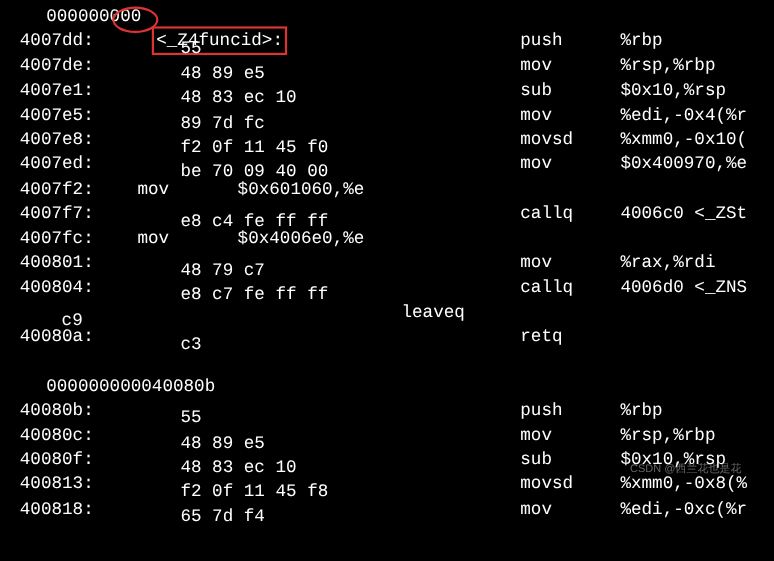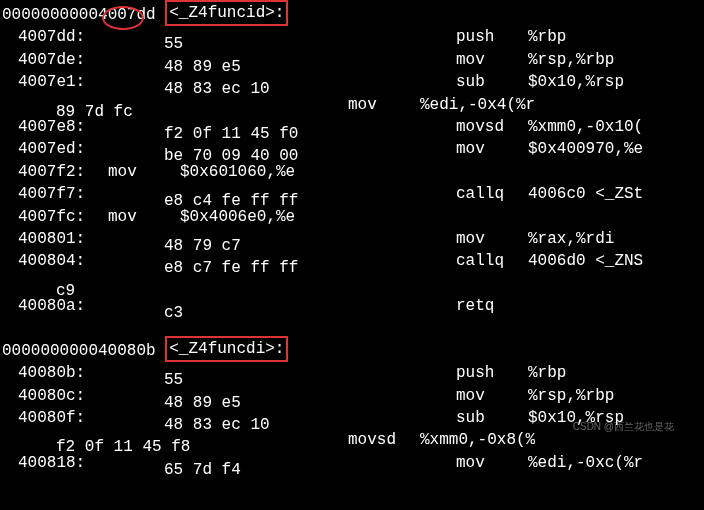--- a/index.html
+++ b/index.html
@@ -20,39 +20,42 @@
       white-space: nowrap;
     }
     .line {
       display: flex;
       height: 22.4px;
       align-items: center;
     }
     .header-line {
       display: flex;
       height: 22.4px;
-      align-items: flex-end;
+      align-items: flex-start;
+      padding-left: 40px;
     }
     .addr-full {
       padding-left: 2px;
     }
     .addr {
       width: 108px;
       padding-left: 18px;
     }
     .hex {
       width: 348px;
       padding-left: 56px;
       margin-top: 14px;
     }
     .mnemonic {
       width: 72px;
+      margin-left: 17px;
     }
     .operands {
       flex: 1;
+      margin-left: 19px;
     }
     .red-box {
       border: 2px solid #d33;
       padding: 0 2px;
       display: inline-block;
       margin-top: 20px;
     }
     .red-circle {
       position: absolute;
       border: 2px solid #d33;
@@ -81,21 +84,20 @@
   </style>
 </head>
 <body>
 
 <div class="container">
 
   <div class="red-circle"></div>
 
   <div class="header-line">
     <span class="addr-full">000000000</span>
-      <span>04007dd</span>
     <span>&nbsp;</span>
     <span class="red-box">&lt;_Z4funcid&gt;:</span>
   </div>
 
   <div id="block1">
       <div class="line">
         <span class="addr">4007dd:</span>
         <span class="hex">55</span>
         <span class="mnemonic">push</span>
         <span class="operands">%rbp</span>
@@ -106,20 +108,21 @@
         <span class="mnemonic">mov</span>
         <span class="operands">%rsp,%rbp</span>
       </div>
       <div class="line">
         <span class="addr">4007e1:</span>
         <span class="hex">48 83 ec 10</span>
         <span class="mnemonic">sub</span>
         <span class="operands">$0x10,%rsp</span>
       </div>
       <div class="line">
+        <span class="addr">4007e5:</span>
         <span class="hex">89 7d fc</span>
         <span class="mnemonic">mov</span>
         <span class="operands">%edi,-0x4(%r</span>
       </div>
       <div class="line">
         <span class="addr">4007e8:</span>
         <span class="hex">f2 0f 11 45 f0</span>
         <span class="mnemonic">movsd</span>
         <span class="operands">%xmm0,-0x10(</span>
       </div>
@@ -152,36 +155,36 @@
         <span class="operands">%rax,%rdi</span>
       </div>
       <div class="line">
         <span class="addr">400804:</span>
         <span class="hex">e8 c7 fe ff ff</span>
         <span class="mnemonic">callq</span>
         <span class="operands">4006d0 &lt;_ZNS</span>
       </div>
       <div class="line">
         <span class="hex">c9</span>
+        <span class="mnemonic">leaveq</span>
         <span class="operands"></span>
       </div>
       <div class="line">
         <span class="addr">40080a:</span>
         <span class="hex">c3</span>
         <span class="mnemonic">retq</span>
         <span class="operands"></span>
       </div>
     </div>
 
   <div class="spacer"></div>
 
   <div class="header-line">
     <span class="addr-full">000000000040080b</span>
     <span>&nbsp;</span>
-    <span class="red-box">&lt;_Z4funcdi&gt;:</span>
   </div>
 
   <div id="block2">
       <div class="line">
         <span class="addr">40080b:</span>
         <span class="hex">55</span>
         <span class="mnemonic">push</span>
         <span class="operands">%rbp</span>
       </div>
       <div class="line">
@@ -190,20 +193,21 @@
         <span class="mnemonic">mov</span>
         <span class="operands">%rsp,%rbp</span>
       </div>
       <div class="line">
         <span class="addr">40080f:</span>
         <span class="hex">48 83 ec 10</span>
         <span class="mnemonic">sub</span>
         <span class="operands">$0x10,%rsp</span>
       </div>
       <div class="line">
+        <span class="addr">400813:</span>
         <span class="hex">f2 0f 11 45 f8</span>
         <span class="mnemonic">movsd</span>
         <span class="operands">%xmm0,-0x8(%</span>
       </div>
       <div class="line">
         <span class="addr">400818:</span>
         <span class="hex">65 7d f4</span>
         <span class="mnemonic">mov</span>
         <span class="operands">%edi,-0xc(%r</span>
       </div>

